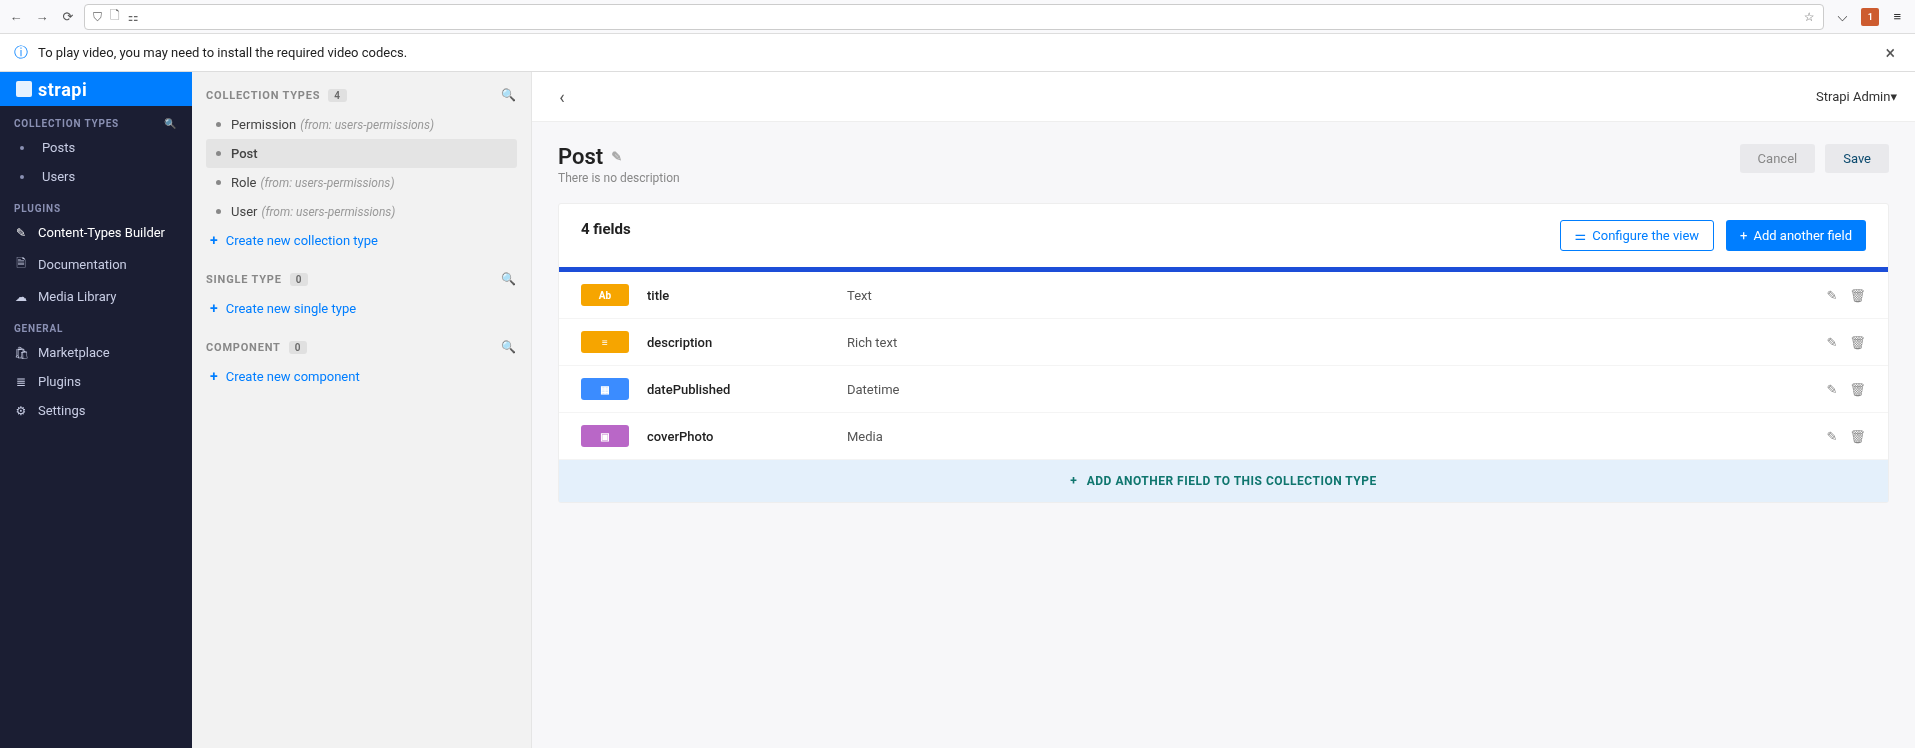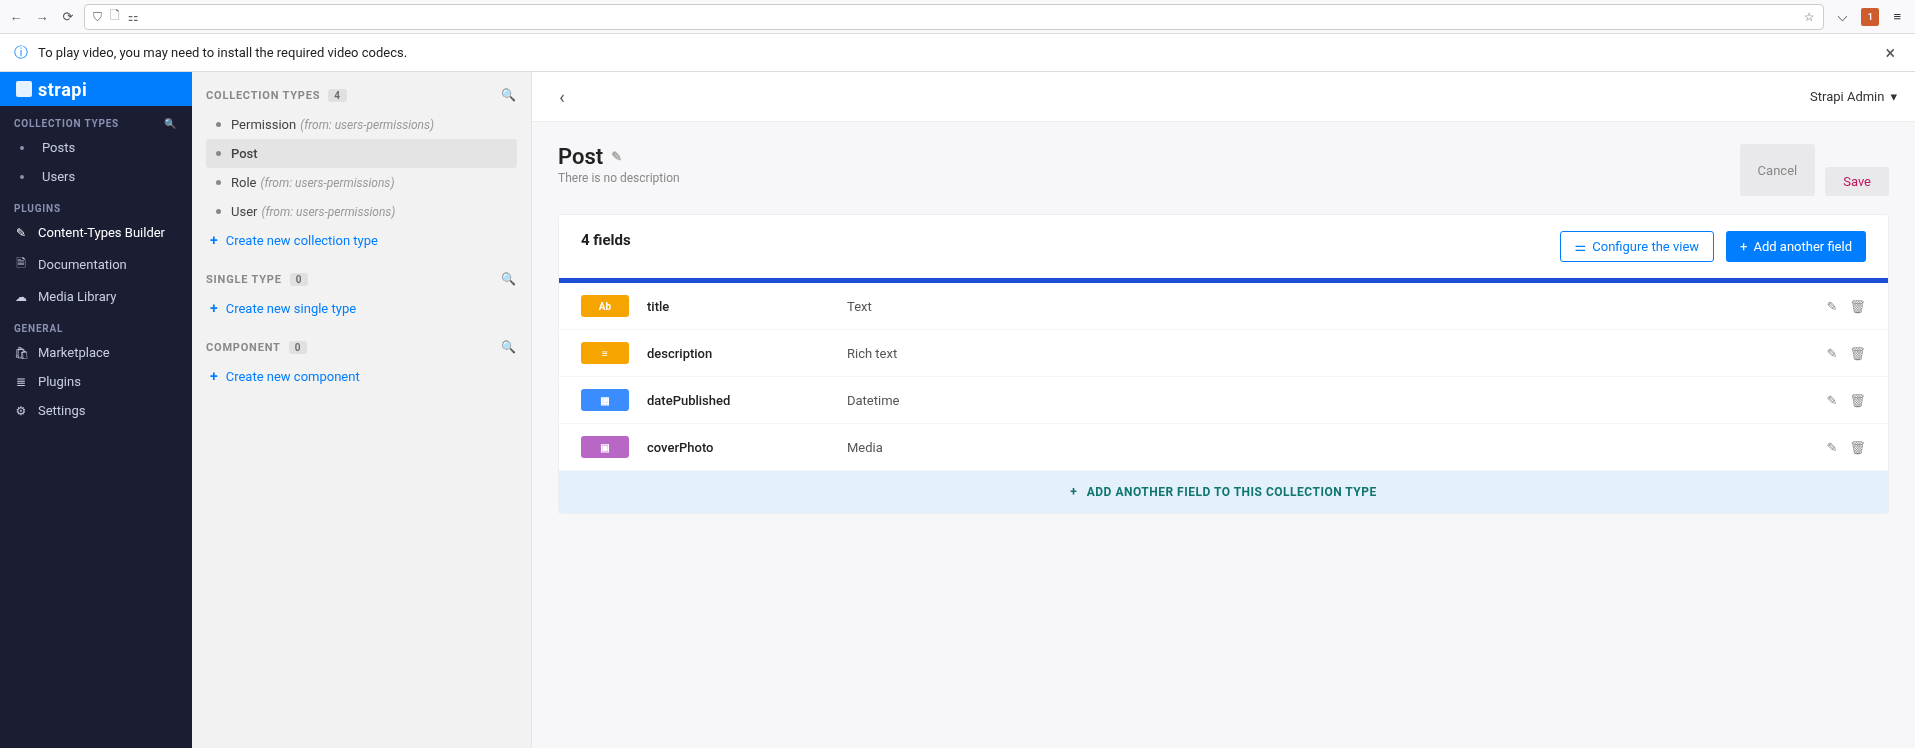--- a/index.html
+++ b/index.html
@@ -45,32 +45,32 @@
 .sec-item.active { background: #e4e4e4; font-weight: 500;}
 .sec-item .dot2 { width: 5px; height: 5px; background: #888; border-radius: 50%; margin-right: 10px;}
 .sec-item .src { color: #999; font-style: italic; margin-left: 4px; font-size: 12px;}
 .sec-create { display: flex; align-items: center; color: #007eff; font-size: 13px; cursor: pointer; padding: 6px 4px;}
 .sec-create .plus { margin-right: 8px; font-size: 14px; font-weight: 600;}
 
 
 .main { flex: 1; display: flex; flex-direction: column; }
 .main-top { height: 50px; background: #fff; border-bottom: 1px solid #eee; display: flex; align-items: center; padding: 0 18px;}
 .back-btn { width: 24px; height: 24px; display: flex; align-items: center; justify-content: center; cursor: pointer; color: #555; font-size: 18px;}
-.user-menu { margin-left: auto; display: flex; align-items: center; gap: 6px; cursor: pointer; font-size: 13px; color: #333;}
+.user-menu { margin-left: auto; display: flex; align-items: center; cursor: pointer; font-size: 13px; color: #333;}
 
 
 .content { flex: 1; background: #f7f7f9; padding: 22px 26px; overflow: auto;}
 .ct-head-row { display: flex; align-items: flex-start; margin-bottom: 18px;}
 .ct-title { font-size: 22px; font-weight: 600; color: #222; display: flex; align-items: center; gap: 8px;}
 .ct-title .edit-icn { color: #aaa; font-size: 13px; cursor: pointer;}
 .ct-desc { font-size: 12px; color: #888; margin-top: 2px;}
 .ct-actions { margin-left: auto; display: flex; gap: 10px;}
 .btn { padding: 7px 18px; font-size: 13px; border-radius: 3px; border: none; cursor: pointer;}
 .btn-cancel { background: #e9e9ec; color: #888;}
-.btn-save { background: #e9e9ec; color: #be185d; margin-top: 23px;}
+.btn-save { background: #e9e9ec; color: #0c4a6e;}
 
 .panel { background: #fff; border: 1px solid #eee; border-radius: 3px;}
 .panel-head { display: flex; align-items: flex-start; padding: 16px 22px; border-bottom: 5px solid #1d4ed8;}
 .panel-title { font-weight: 700; font-size: 15px; color: #222;}
 .panel-actions { margin-left: auto; display: flex; gap: 12px;}
 .btn-outline { background: #fff; border: 1px solid #007eff; color: #007eff; display: flex; align-items: center; gap: 6px; padding: 7px 14px; font-size: 13px; border-radius: 3px; cursor: pointer;}
 .btn-primary { background: #007eff; color: #fff; display: flex; align-items: center; gap: 6px; padding: 7px 14px; font-size: 13px; border-radius: 3px; cursor: pointer; border: none;}
 
 .field-row { display: flex; align-items: center; padding: 12px 22px; border-bottom: 1px solid #f4f4f4;}
 .field-icon { width: 48px; height: 22px; border-radius: 3px; display: flex; align-items: center; justify-content: center; color: #fff; font-size: 10px; font-weight: 700; margin-right: 18px;}

